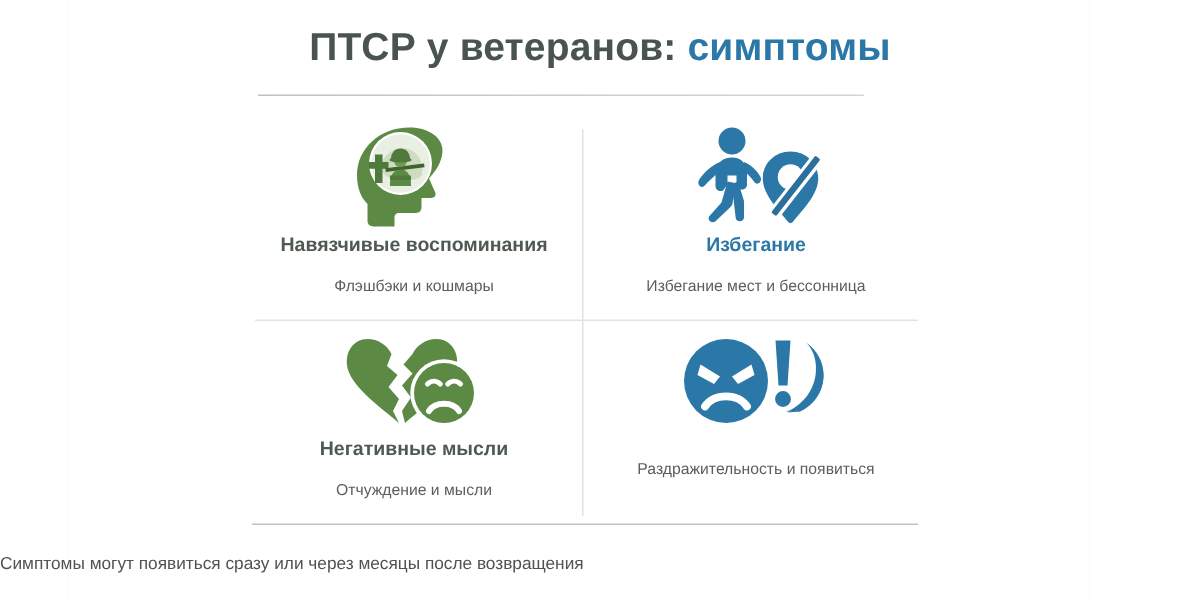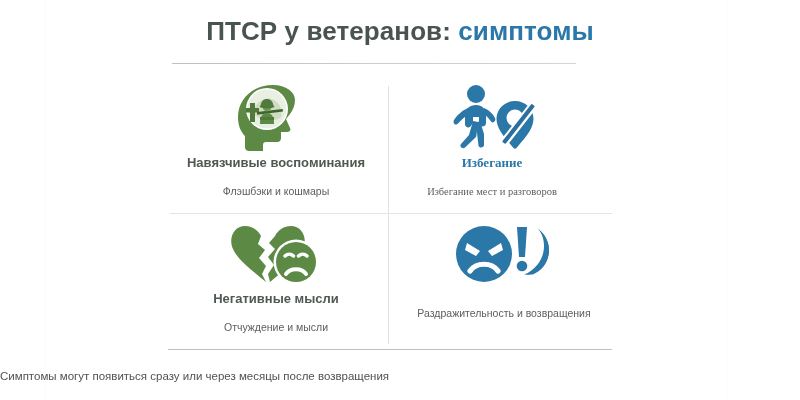--- a/index.html
+++ b/index.html
@@ -95,21 +95,21 @@
     background: #e3e4e3;
   }
 
   .cell {
     position: absolute;
     width: 216px;
     height: 130px;
     text-align: center;
   }
   .cell-tl { left: 0;    top: 0; }
-  .cell-tr { left: 216px; top: 0; font-family: Liberation Serif, serif; }
+  .cell-tr { left: 228px; top: 0; }
   .cell-bl { left: 0;    top: 136px; }
   .cell-br { left: 228px; top: 136px; }
 
   .icon-wrap {
     height: 76px;
     display: flex;
     align-items: center;
     justify-content: center;
   }
   .cell-label {
@@ -220,21 +220,21 @@
 
           <path d="M69 18 C58.5 18 50.5 26 50.5 36 C50.5 47 62 58 67.5 65 C68.3 66 69.7 66 70.5 65
                    C76 58 87.5 47 87.5 36 C87.5 26 79.5 18 69 18 Z" fill="#2b77a8"></path>
           <circle cx="69" cy="35" r="8.5" fill="#ffffff"></circle>
 
           <rect x="46" y="40" width="52" height="8.5" rx="1" transform="rotate(-52 69 42)" fill="#ffffff"></rect>
           <rect x="48" y="42" width="48" height="4.2" rx="1" transform="rotate(-52 69 42)" fill="#2b6f9c"></rect>
         </svg>
       </div>
       <div class="cell-label blue-text">Избегание</div>
-      <div class="cell-sub">Избегание мест и разговоров</div>
+      <div class="cell-sub">Избегание мест и бессонница</div>
     </div>
 
     <div class="cell cell-bl">
       <div class="icon-wrap">
         <svg width="96" height="68" viewBox="0 0 96 68">
 
           <path d="M38 62 C30 55 10 41 5 29 C0 18 6 6 17 6 C24 6 30 10 33 16 L30 24 L37 30 L31 38 L38 46 L34 54 Z" fill="#5c8a45"></path>
 
           <path d="M42 62 C50 55 70 41 75 29 C80 18 74 6 63 6 C56 6 50 10 47 16 L41 23 L47 29 L40 37 L46 45 L40 54 Z" fill="#5c8a45"></path>
 
@@ -262,21 +262,21 @@
 
           <path d="M16 50 C22 41 38 41 44 50" stroke="#ffffff" stroke-width="5.2" fill="none" stroke-linecap="round"></path>
 
           <path d="M63 6 L73 6 L71 36 L65 36 Z" fill="#2b77a8"></path>
           <circle cx="68" cy="45" r="5.3" fill="#2b77a8"></circle>
 
           <path d="M83 7 C93 15 95 33 85 45 C81 50 76 53 71 54 C84 54 95 43 95 29 C95 20 90 12 83 7 Z" fill="#2b77a8"></path>
           <path d="M84 8 C91 15 93 31 84 43 C80 48 75 52 70 53.5 L79 53.5 C89 49 95 40 95 29 C95 20 90 12 84 8 Z" fill="#2b77a8"></path>
         </svg>
       </div>
-      <div class="cell-sub">Раздражительность и возвращения</div>
+      <div class="cell-sub">Раздражительность и появиться</div>
     </div>
 
   </div>
 
   <div class="footer-rule"></div>
   <div class="footer-text">Симптомы могут появиться сразу или через месяцы после возвращения</div>
 
 </div>
 
 </body></html>

